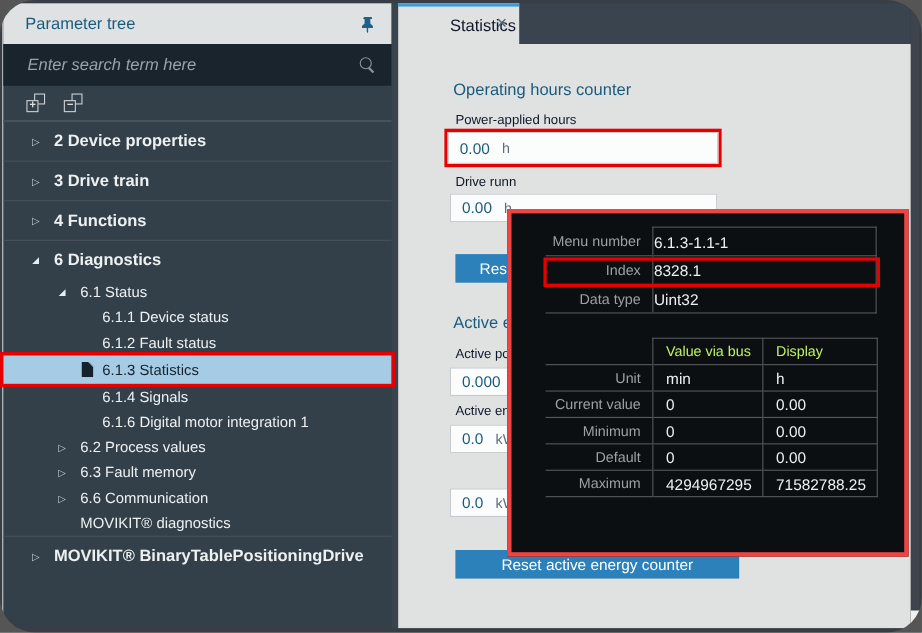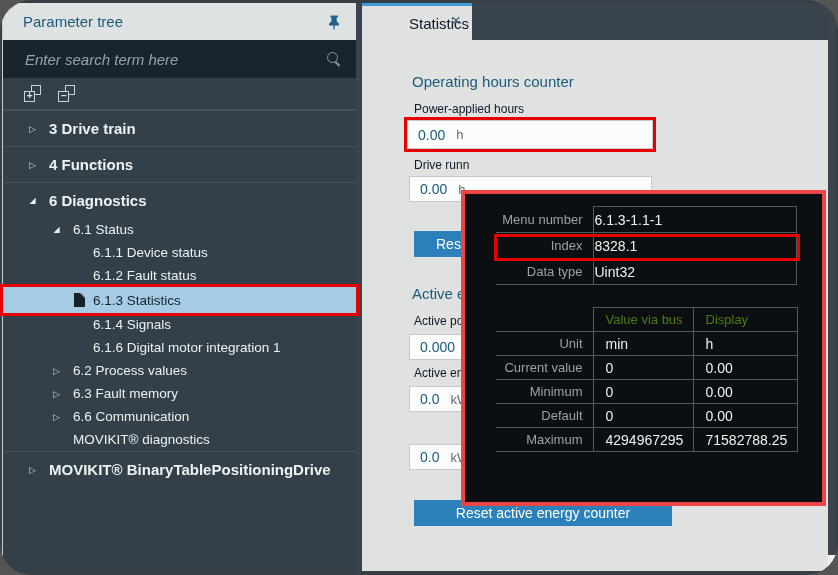--- a/index.html
+++ b/index.html
@@ -61,21 +61,21 @@
   .popup table{border-collapse:collapse;position:absolute;table-layout:fixed;}
   .ptable1{left:31px;top:12px;width:301px;}
   .ptable1 td{height:26px;}
   .ptable2{left:31px;top:113px;width:301px;}
   .ptable2 td{height:24px;}
   td.plbl{text-align:right;padding-right:10px;color:#9ba1a5;font-size:13px;border-bottom:1px solid #54595d;}
   td.pval{color:#eef1f2;font-size:14px;border:1px solid #54595d;border-top:none;}
   .ptable1 td.pval{border-top:1px solid #54595d;}
   .ptable2 tr.phead td{border-bottom:1px solid #54595d;}
   .ptable2 td.pcol1,.ptable2 td.pcol2{color:#eef1f2;font-size:14px;padding-left:12px;border-left:1px solid #54595d;border-right:1px solid #54595d;border-bottom:1px solid #54595d;}
-  .ptable2 tr.phead td.pcol1,.ptable2 tr.phead td.pcol2{color:#4d7c0f;font-size:13px;border-top:1px solid #54595d;}
+  .ptable2 tr.phead td.pcol1,.ptable2 tr.phead td.pcol2{color:#bef264;font-size:13px;border-top:1px solid #54595d;}
   .redbox2{position:absolute;left:29px;top:40px;width:306px;height:27px;border:3px solid #e60000;z-index:12;}
 
   
   .rightstrip{position:absolute;left:828px;top:3px;width:8px;height:568px;background:#3d444b;}
   .scroll-corner{position:absolute;left:0;bottom:0;width:8px;height:16px;background:#eff1f1;}
 </style>
 </head>
 <body>
 
 <div class="window">
@@ -96,20 +96,25 @@
         <i class="back"></i>
         <i class="front">+</i>
       </span>
       <span class="sq-icon">
         <i class="back"></i>
         <i class="front">−</i>
       </span>
     </div>
     <div class="tree">
 
+    <div class="tree-row lvl1 sep">
+          <span class="arrow collapsed"></span>
+
+          <span class="tlabel">2 Device properties</span>
+        </div>
         <div class="tree-row lvl1 sep">
           <span class="arrow collapsed"></span>
 
           <span class="tlabel">3 Drive train</span>
         </div>
         <div class="tree-row lvl1 sep">
           <span class="arrow collapsed"></span>
 
           <span class="tlabel">4 Functions</span>
         </div>

